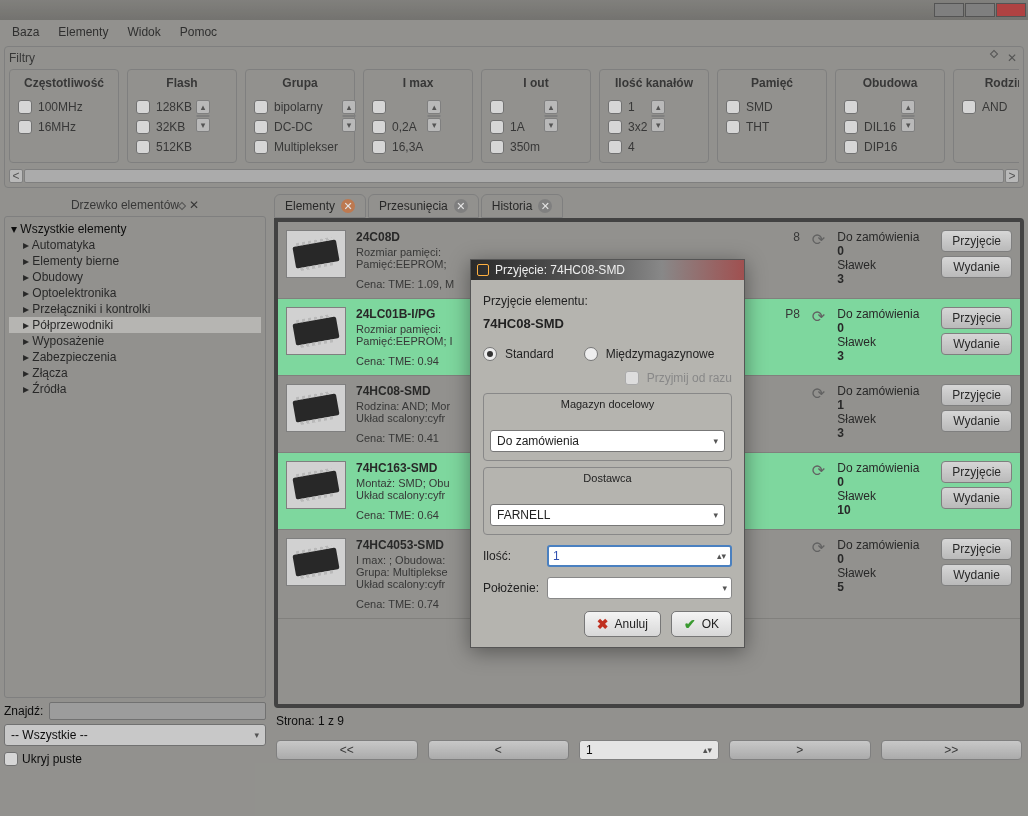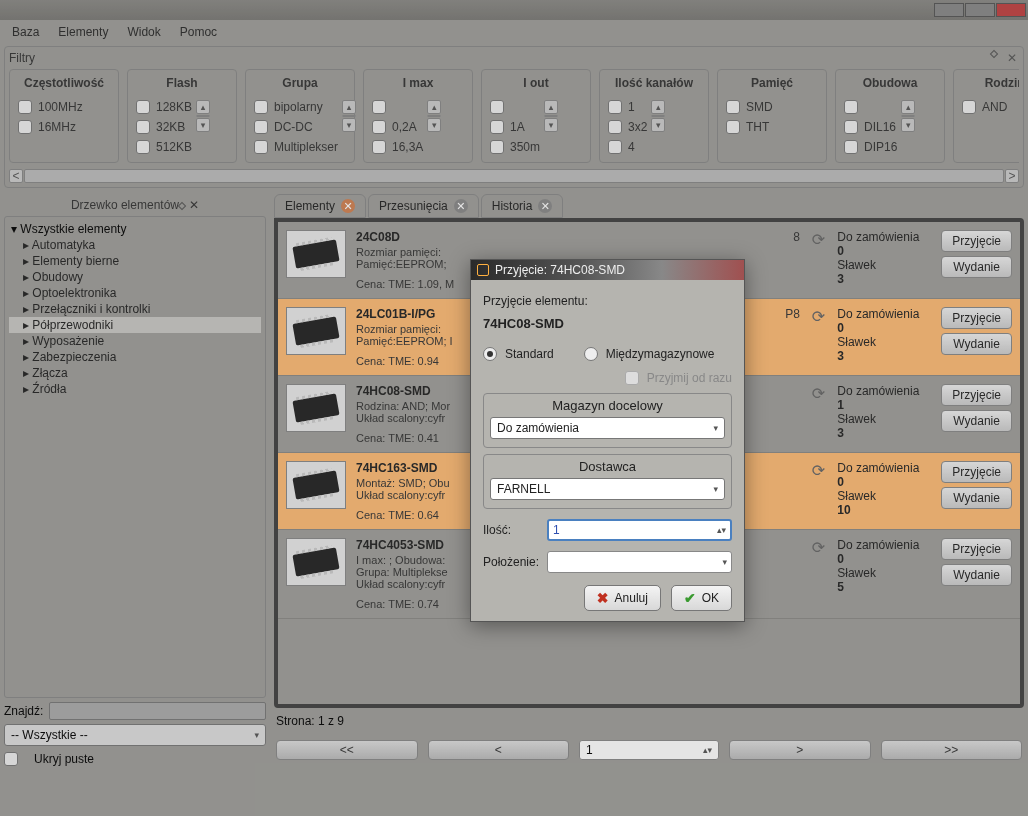--- a/index.html
+++ b/index.html
@@ -33,31 +33,31 @@
 .main-area { display: flex; height: 580px; }
 .sidebar { width: 270px; padding: 4px; display: flex; flex-direction: column; }
 .side-title { display:flex; justify-content:center; color:#333; padding:4px 2px; }
 .tree { flex:1; background:#9e9d99; border:1px solid #888; border-radius:3px; padding:4px; overflow:auto; }
 .tree-item { padding:1px 2px 1px 14px; color:#222; cursor:default; }
 .tree-item.sel { background:#c8c7c3; }
 .tree-root { padding:1px 2px; }
 .find-row { display:flex; align-items:center; gap:6px; margin-top:4px; }
 .find-row input[type=text] { flex:1; background:#aaa; border:1px solid #777; height:18px; border-radius:2px; padding:0 4px; }
 .combo { width:100%; background:#ddd; border:1px solid #777; height:22px; border-radius:3px; padding:0 6px; display:flex; align-items:center; justify-content:space-between; margin-top:4px; }
-.hide-row { display:flex; align-items:center; gap:16px; margin-top:6px; }
+.hide-row { display:flex; align-items:center; gap:4px; margin-top:6px; }
 
 .content { flex:1; padding:4px; display:flex; flex-direction:column; }
 .tabs { display:flex; gap:2px; }
 .tab { background:#9e9d99; border:1px solid #888; border-radius:6px 6px 0 0; padding:4px 10px; display:flex; align-items:center; gap:6px; color:#222; }
 .tab .x { width:14px; height:14px; border-radius:7px; background:#d08050; color:#fff; text-align:center; line-height:14px; font-size:11px; }
 .tab.dim .x { background:#888; }
 .tab-body { flex:1; border:4px solid #404040; border-radius:0 4px 4px 4px; background:#9e9d99; overflow:auto; }
 
 .item-row { display:flex; padding:8px; gap:10px; border-bottom:1px solid #8a8985; position:relative; }
-.item-row.alt { background:#fdba74; }
+.item-row.alt { background:#86efac; }
 .item-img { width:60px; height:48px; border:1px solid #888; background:#e8e8e8; display:flex; align-items:center; justify-content:center; }
 .chip { width:44px; height:22px; background:#222; border-radius:2px; position:relative; transform:rotate(-10deg); }
 .chip::before,.chip::after { content:""; position:absolute; left:4px; right:4px; height:3px; background:repeating-linear-gradient(90deg,#ccc 0 3px, transparent 3px 6px); }
 .chip::before{top:-3px;} .chip::after{bottom:-3px;}
 .item-info { flex:1; color:#222; }
 .item-name { font-weight:bold; padding-bottom:2px; }
 .item-line { color:#333; font-size:11px; }
 .item-price { color:#333; font-size:11px; padding-top:8px; }
 .item-right { display:flex; align-items:flex-start; gap:12px; }
 .ord-col { color:#222; font-size:11px; }
@@ -76,21 +76,21 @@
 .dlg-body { padding:14px 12px 10px; }
 .dlg-label { color:#222; font-size:12px; margin-bottom:8px; }
 .dlg-name { font-weight:bold; color:#222; margin-bottom:16px; font-size:13px; }
 .radio-row { display:flex; gap:30px; margin:8px 0 10px; align-items:center; }
 .radio { display:flex; align-items:center; gap:8px; color:#222; }
 .rb { width:14px; height:14px; border-radius:7px; border:1px solid #777; background:#eee; display:flex; align-items:center; justify-content:center; }
 .rb.sel::after { content:""; width:6px; height:6px; background:#333; border-radius:3px; }
 .cb-row { display:flex; justify-content:flex-end; align-items:center; gap:8px; color:#888; margin:8px 0; }
 .cb-dim { width:14px; height:14px; border:1px solid #aaa; border-radius:3px; background:#ddd; }
 .field-group { border:1px solid #888; border-radius:4px; padding:4px 6px 8px; margin:6px 0; }
-.fg-title { text-align:center; color:#222; font-size:13px; padding-bottom:4px; }
+.fg-title { text-align:center; color:#222; font-size:11px; padding-bottom:20px; }
 .sel-input { width:100%; background:#fff; border:1px solid #777; border-radius:3px; height:22px; padding:0 6px; display:flex; align-items:center; justify-content:space-between; color:#222;}
 .form-row { display:flex; align-items:center; gap:8px; margin:10px 0; }
 .form-row label { color:#222; min-width:56px; }
 .num-input { flex:1; background:#fff; border:2px solid #4a80c0; border-radius:3px; height:22px; padding:0 4px; display:flex; align-items:center; justify-content:space-between; color:#3050b0;}
 .txt-input { flex:1; background:#fff; border:1px solid #888; border-radius:3px; height:22px; padding:0 4px; display:flex; justify-content:flex-end; align-items:center; }
 .dlg-btns { display:flex; justify-content:flex-end; gap:10px; margin-top:12px; }
 .dbtn { background:linear-gradient(#f4f4f4,#d8d8d8); border:1px solid #777; border-radius:5px; padding:4px 12px; display:flex; align-items:center; gap:6px; color:#222; }
 .ico-x { color:#c03020; font-weight:bold; font-size:14px; }
 .ico-ok { color:#3a9a30; font-weight:bold; font-size:14px; }
 .tri { font-size:9px; color:#555; }

